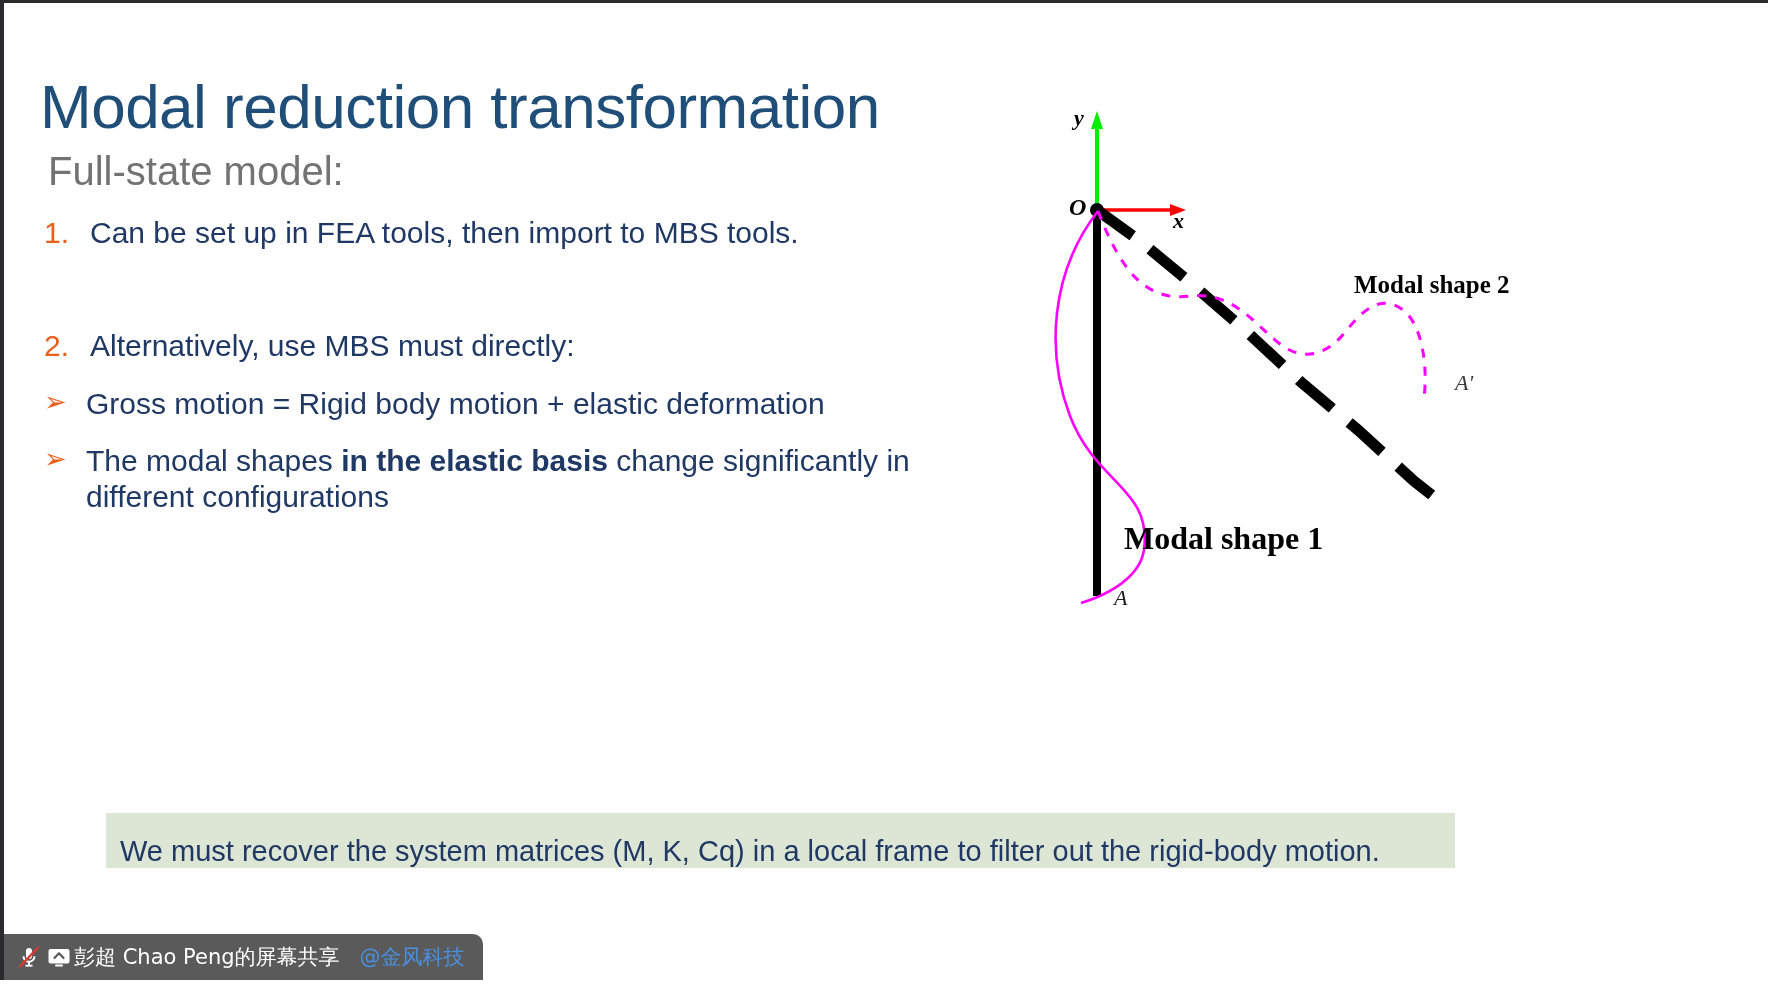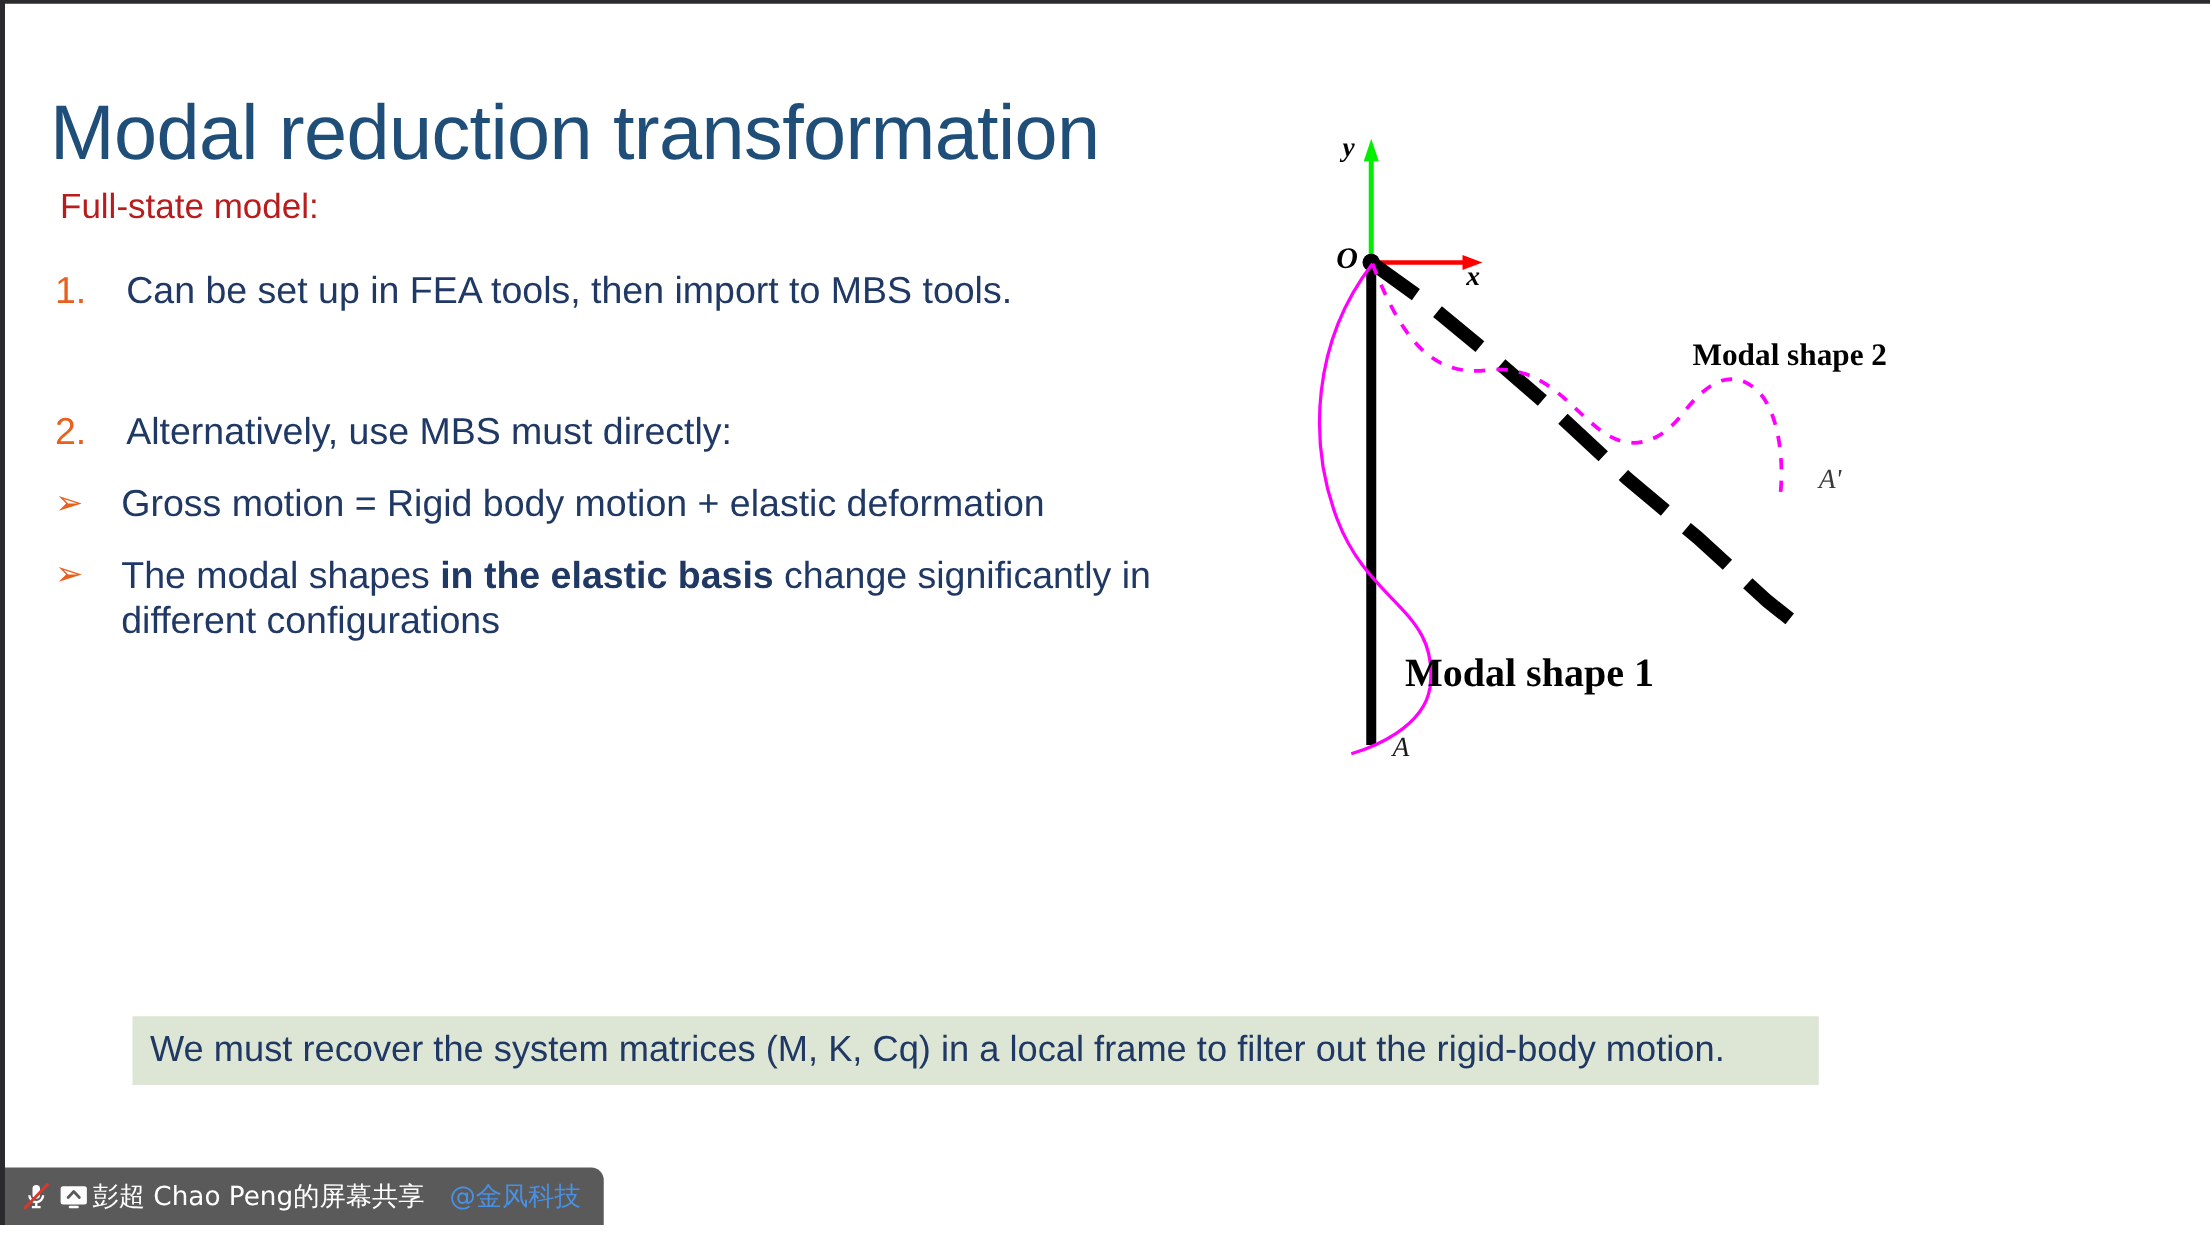--- a/index.html
+++ b/index.html
@@ -33,22 +33,22 @@
     font-weight: 400;
     letter-spacing: -0.5px;
     white-space: nowrap;
   }
 
   
   .sub-heading {
     position: absolute;
     left: 44px;
     top: 146px;
-    font-size: 28px;
-    color: #b91c1c;
+    font-size: 40px;
+    color: #737373;
     font-weight: 400;
     white-space: nowrap;
   }
 
   
   .body-block {
     position: absolute;
     left: 40px;
     top: 212px;
     width: 975px;
@@ -72,38 +72,37 @@
   }
   .bullet-marker.arrow {
     width: 42px;
     font-size: 27px;
     position: relative;
     top: 1px;
   }
   .bullet-text {
     flex: 1 1 auto;
     color: #1f3864;
-    margin-left: 11px;
   }
   .bullet-text b { font-weight: bold; }
 
   .spacer-1 { height: 78px; }
   .spacer-2 { height: 22px; }
   .spacer-3 { height: 22px; }
 
   
   .callout {
     position: absolute;
     left: 102px;
     top: 810px;
     width: 1349px;
     height: 55px;
     background: #dde5d4;
     display: flex;
-    align-items: center;
+    align-items: flex-end;
   }
   .callout-text {
     padding-left: 14px;
     font-size: 29px;
     color: #1f3864;
     white-space: nowrap;
   }
 
   
   .figure {

